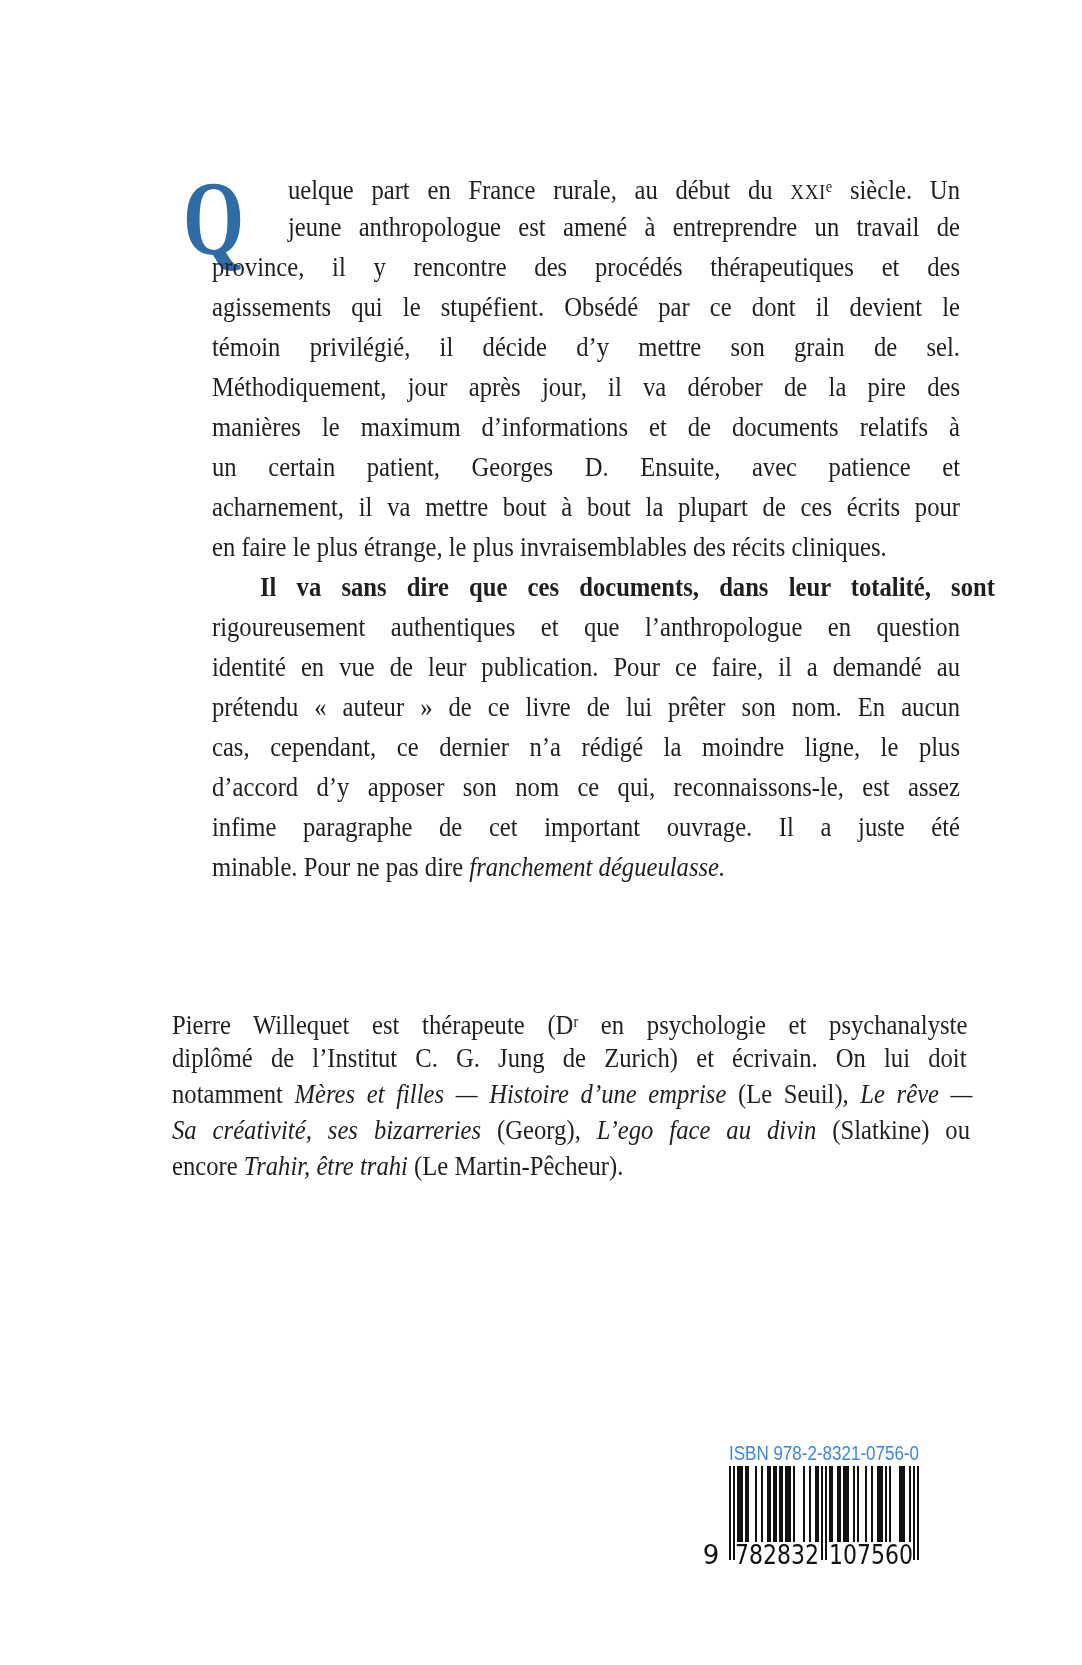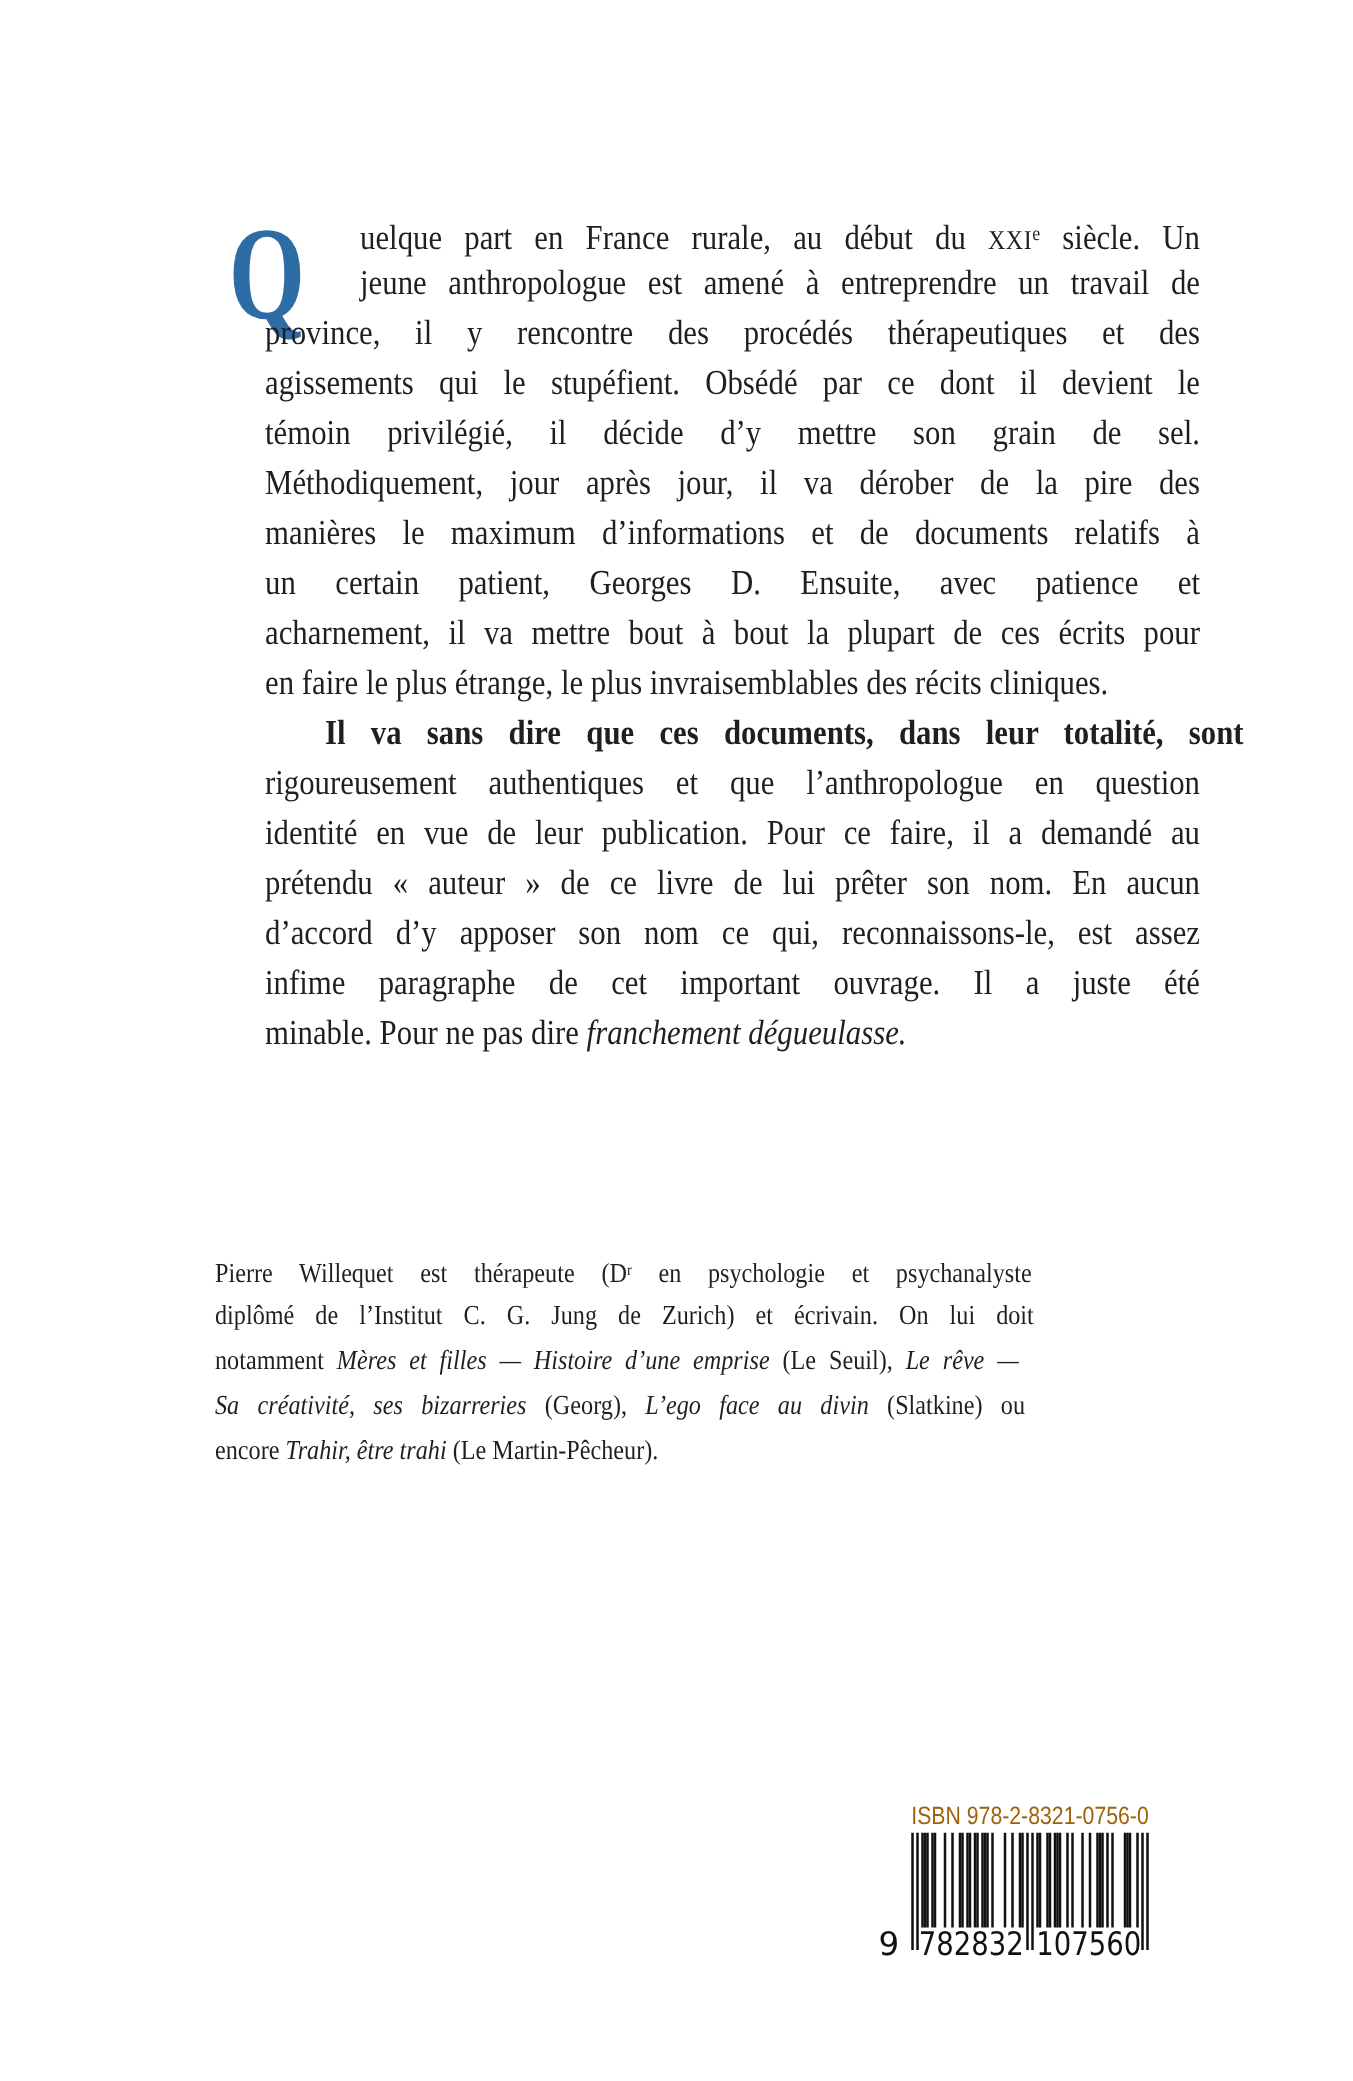--- a/index.html
+++ b/index.html
@@ -10,21 +10,21 @@
     overflow:hidden;
     font-family:"Liberation Serif","DejaVu Serif",serif;
     color:#1f1f1f;
   }
   .synopsis{
     position:absolute;left:172px;top:167px;width:748px;
     font-size:28px;line-height:40px;
   }
   .bio{
     position:absolute;left:172px;top:1002px;width:748px;
-    font-size:22px;line-height:28px;
+    font-size:28px;line-height:40px;
   }
   .jline{height:inherit;}
   .synopsis .jline{height:40px;margin-left:40px;}
   .bio .jline{height:36px;}
   .lineinner{
     display:inline-block;
     white-space:nowrap;
     transform:scaleX(0.88);
     transform-origin:0 100%;
   }
@@ -35,21 +35,21 @@
     position:absolute;left:183px;top:166px;
     font-size:106px;line-height:106px;font-weight:bold;
     transform:scaleX(0.74);transform-origin:0 0;
   }
   .isbn-block{
     position:absolute;left:695px;top:1442px;width:236px;
   }
   .isbn-label-wrap{
     margin-left:34px;width:190px;text-align:center;
     font-family:"Liberation Sans","DejaVu Sans",sans-serif;
-    font-size:20px;line-height:22px;color:#a16207;white-space:nowrap;
+    font-size:20px;line-height:22px;color:#3b82f6;white-space:nowrap;
   }
   .isbn-label-wrap span{display:inline-block;transform-origin:0 100%;}
   .barcode-svg{display:block;margin-top:2px;}
   .barcode-svg text{
     font-family:"DejaVu Sans","Liberation Sans",sans-serif;
     font-size:26px;fill:#111;
   }
 </style>
 </head>
 <body>
@@ -66,20 +66,21 @@
       <div class="jline"><span class="lineinner" style="word-spacing: 26.2795px;"><span>témoin privilégié, il décide d’y mettre son grain de sel.</span></span></div>
       <div class="jline"><span class="lineinner" style="word-spacing: 17.1547px;"><span>Méthodiquement, jour après jour, il va dérober de la pire des</span></span></div>
       <div class="jline"><span class="lineinner" style="word-spacing: 16.832px;"><span>manières le maximum d’informations et de documents relatifs à</span></span></div>
       <div class="jline"><span class="lineinner" style="word-spacing: 28.8594px;"><span>un certain patient, Georges D. Ensuite, avec patience et</span></span></div>
       <div class="jline"><span class="lineinner" style="word-spacing: 9.73568px;"><span>acharnement, il va mettre bout à bout la plupart de ces écrits pour</span></span></div>
       <div class="jline"><span class="lineinner"><span>en faire le plus étrange, le plus invraisemblables des récits cliniques.</span></span></div>
       <div class="jline" style="padding-left: 48px; font-weight: bold;"><span class="lineinner" style="word-spacing: 15.9392px;"><span>Il va sans dire que ces documents, dans leur totalité, sont</span></span></div>
       <div class="jline"><span class="lineinner" style="word-spacing: 21.9193px;"><span>rigoureusement authentiques et que l’anthropologue en question</span></span></div>
       <div class="jline"><span class="lineinner" style="word-spacing: 10.0599px;"><span>identité en vue de leur publication. Pour ce faire, il a demandé au</span></span></div>
       <div class="jline"><span class="lineinner" style="word-spacing: 11.1983px;"><span>prétendu « auteur » de ce livre de lui prêter son nom. En aucun</span></span></div>
+      <div class="jline"><span class="lineinner" style="word-spacing: 16.3516px;"><span>cas, cependant, ce dernier n’a rédigé la moindre ligne, le plus</span></span></div>
       <div class="jline"><span class="lineinner" style="word-spacing: 13.8403px;"><span>d’accord d’y apposer son nom ce qui, reconnaissons-le, est assez</span></span></div>
       <div class="jline"><span class="lineinner" style="word-spacing: 23.2656px;"><span>infime paragraphe de cet important ouvrage. Il a juste été</span></span></div>
       <div class="jline"><span class="lineinner"><span>minable. Pour ne pas dire </span><span class="it">franchement dégueulasse.</span></span></div>
     </div>
 
   <div class="bio" id="bio">
       <div class="jline"><span class="lineinner" style="word-spacing: 18.8125px;"><span>Pierre Willequet est thérapeute (D</span><span class="sup">r</span><span> en psychologie et psychanalyste</span></span></div>
       <div class="jline"><span class="lineinner" style="word-spacing: 13.6081px;"><span>diplômé de l’Institut C. G. Jung de Zurich) et écrivain. On lui doit</span></span></div>
       <div class="jline"><span class="lineinner" style="word-spacing: 6.1875px;"><span>notamment </span><span class="it">Mères et filles — Histoire d’une emprise</span><span> (Le Seuil), </span><span class="it">Le rêve —</span></span></div>
       <div class="jline"><span class="lineinner" style="word-spacing: 11.1547px;"><span class="it">Sa créativité, ses bizarreries</span><span> (Georg), </span><span class="it">L’ego face au divin</span><span> (Slatkine) ou</span></span></div>

